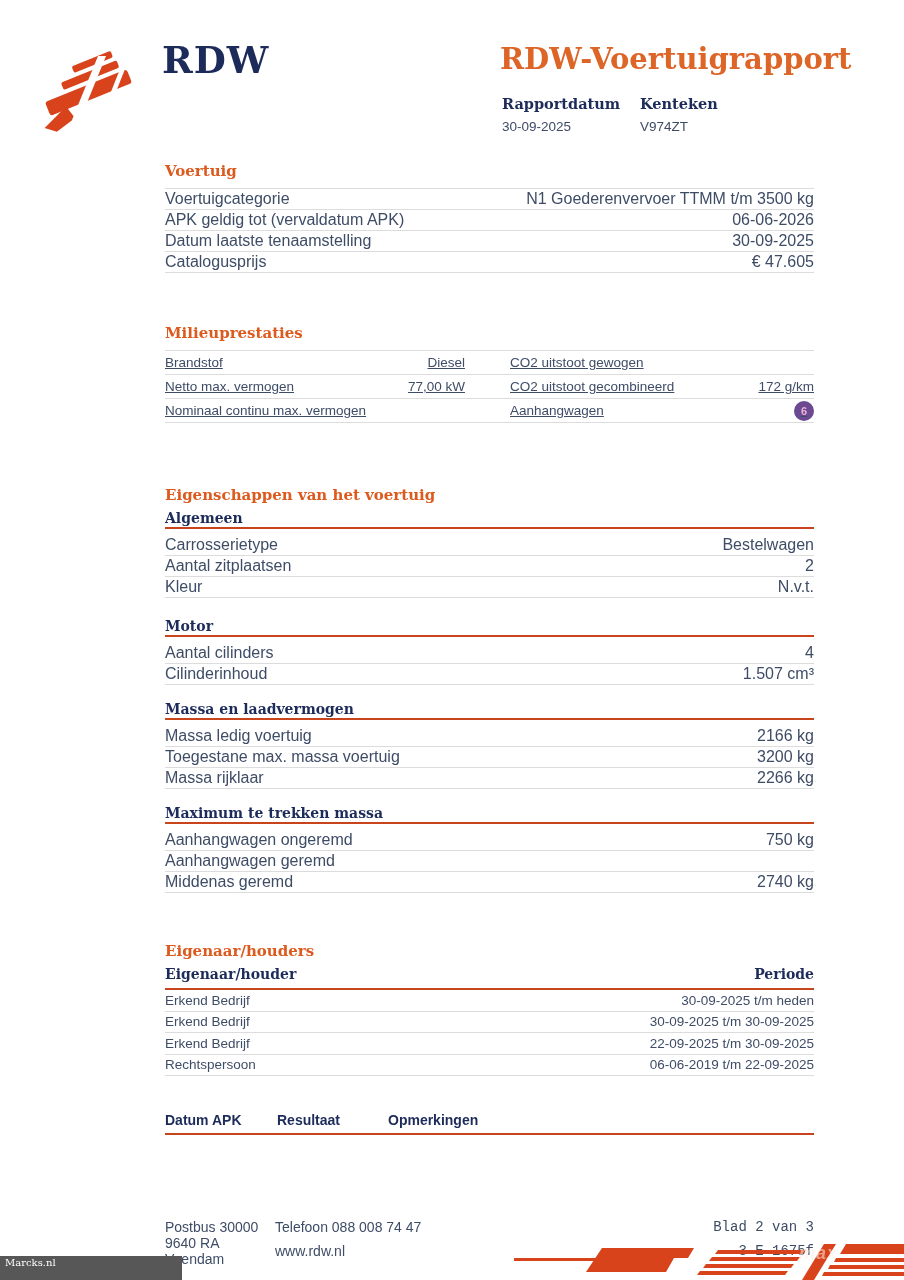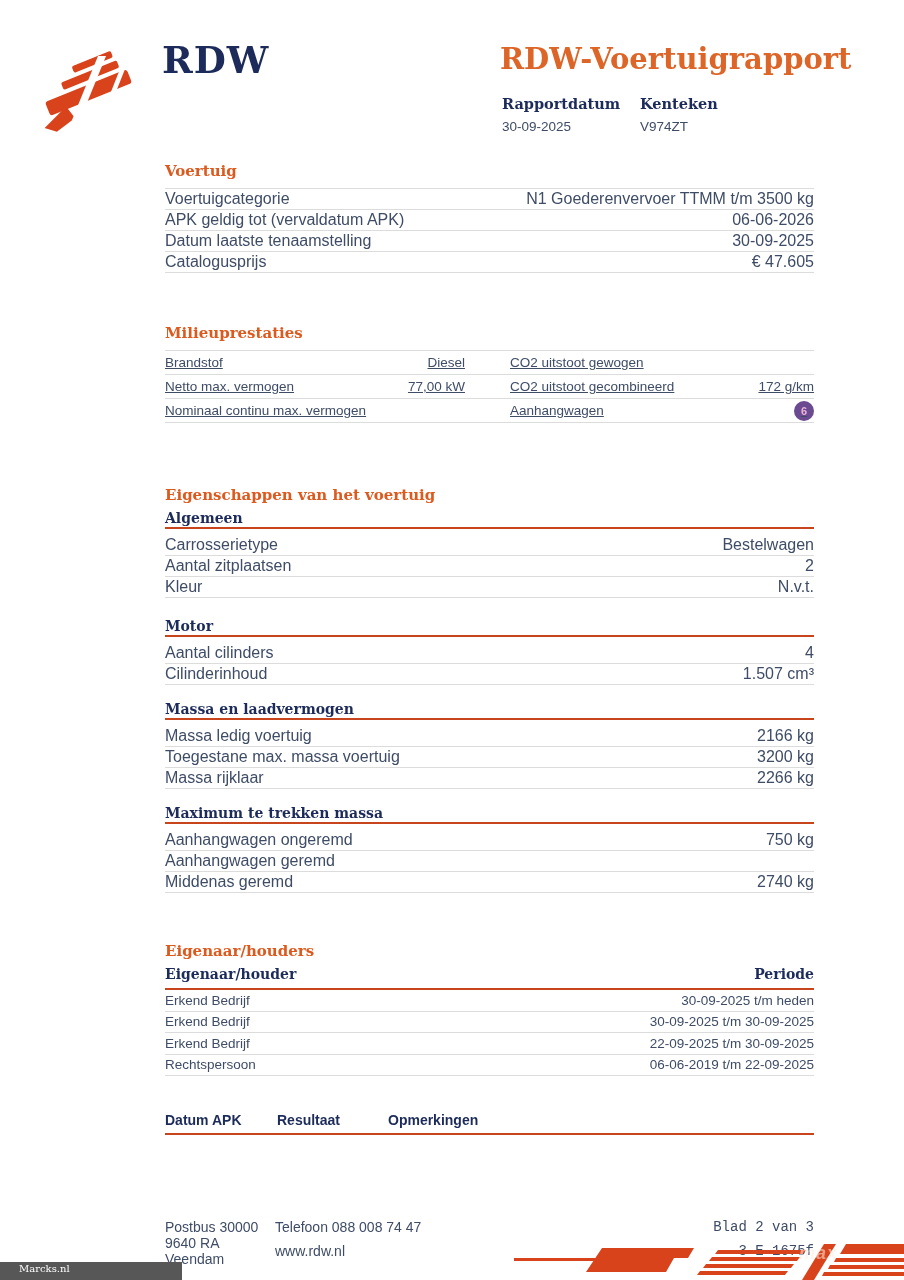--- a/index.html
+++ b/index.html
@@ -90,24 +90,24 @@
   .f-right{ text-align:right;font-family:Liberation Mono, monospace; }
 
   
   .bottom-art { position:absolute; right:0; bottom:0; width:390px; height:38px; }
   .bottom-watermark {
     position:absolute; right:66px; bottom:16px;
     font-size:18px; font-weight:bold; font-style:italic;
     color:rgba(255,236,226,0.55); letter-spacing:1px;
   }
   .site-bar {
-    position:absolute; left:0; bottom:0; width:182px; height:18px;
+    position:absolute; left:0; bottom:0; width:182px; height:24px;
     background:#575757; color:#ffffff;
     font-family:"DejaVu Serif", serif; font-size:10px; line-height:13px;
-    padding-left:19px;
+    padding-left:5px;
   }
 
   
   #sec-voertuig   { top:162px; }
   #sec-milieu     { top:324px; }
   #sec-eigensch   { top:486px; }
   #sub-algemeen   { margin-top:6px; }
   #sub-motor      { margin-top:20px; }
   #sub-massa      { margin-top:16px; }
   #sub-trekken    { margin-top:16px; }

